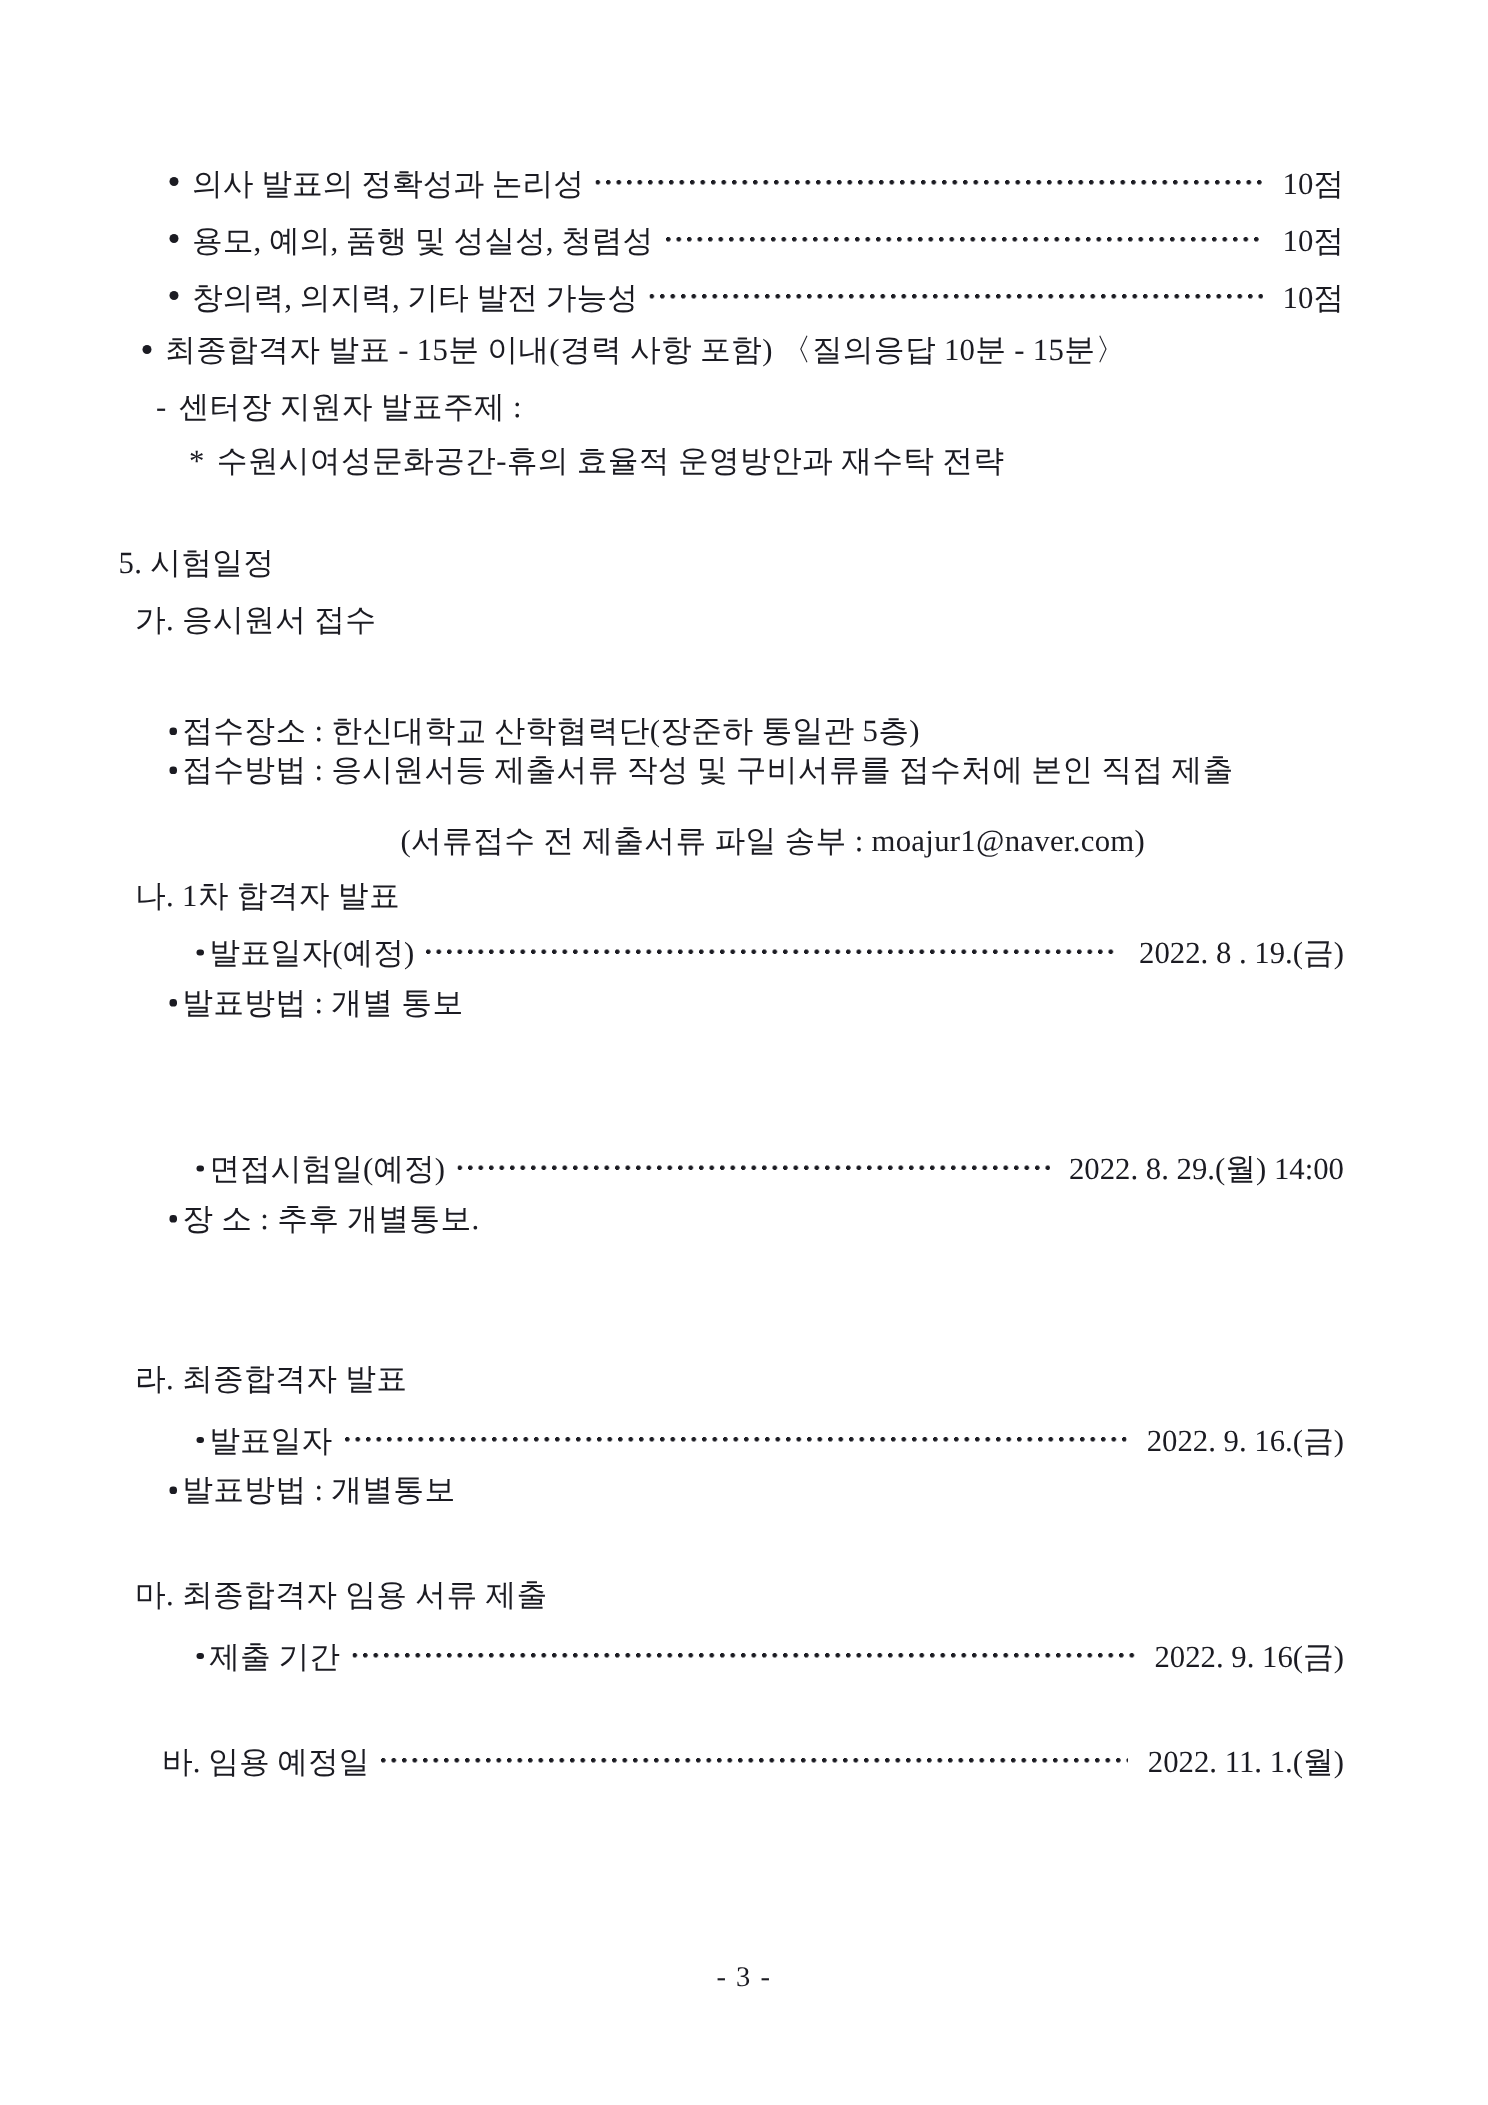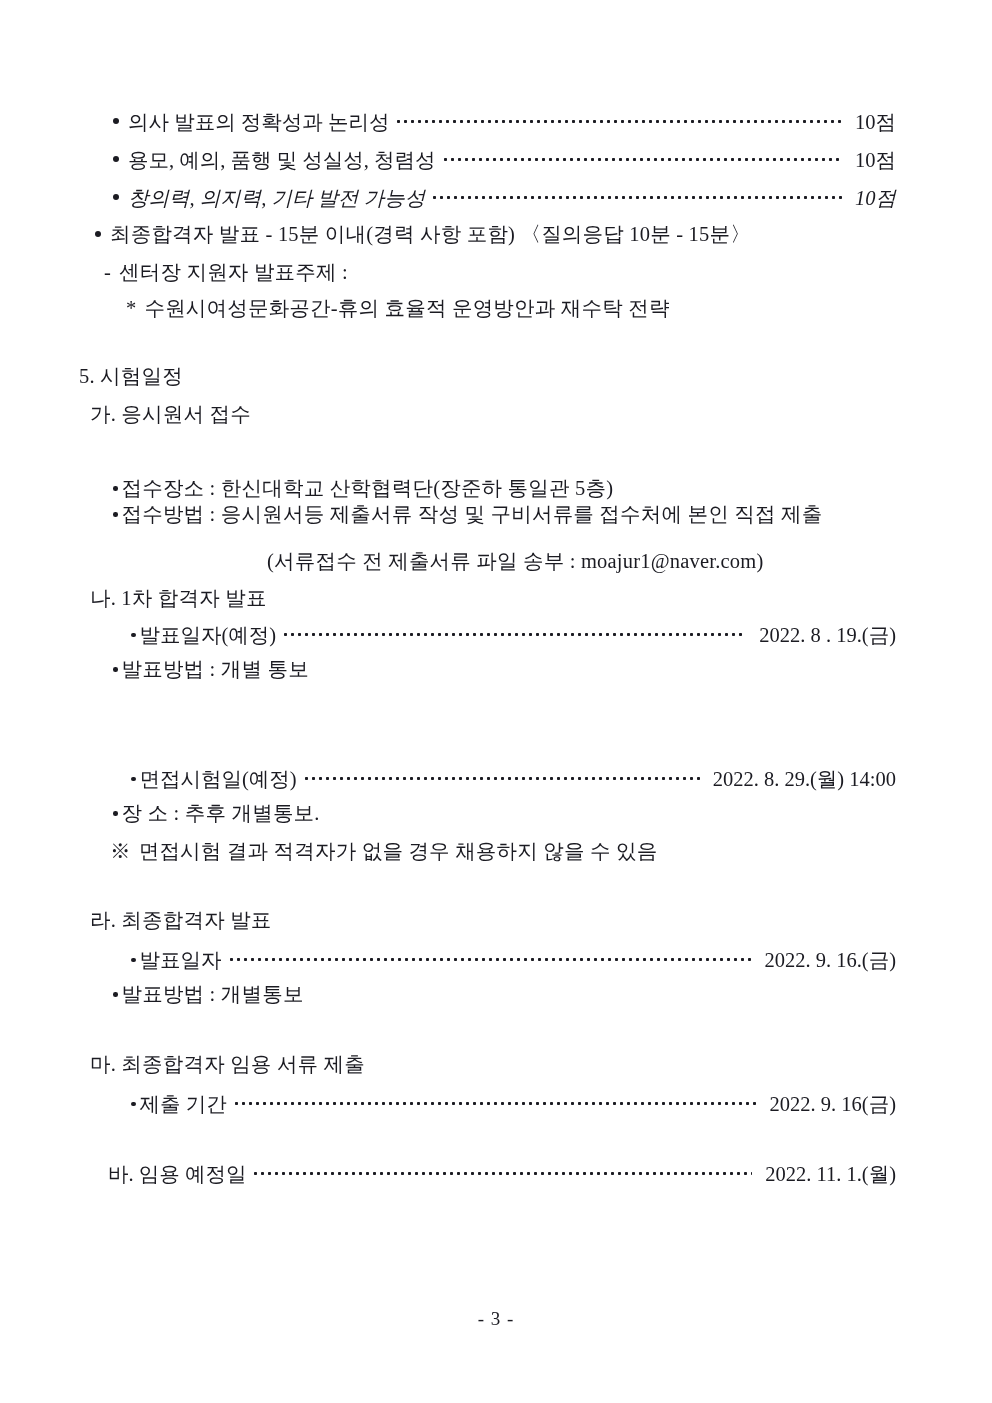--- a/index.html
+++ b/index.html
@@ -75,21 +75,21 @@
     margin-right: 4px;
     vertical-align: 0.2em;
   }
 
   .dash-mark { margin-right: 8px; }
   .star-mark { margin-right: 8px; }
 
   
   #crit-1 { left: 95px;  top: 108px; right: 96px; }
   #crit-2 { left: 95px;  top: 146px; right: 96px; }
-  #crit-3 { left: 95px;  top: 184px; right: 96px; font-style: italic; }
+  #crit-3 { left: 95px;  top: 184px; right: 96px; }
   #crit-4 { left: 95px;  top: 224px; }
   #subject-head { left: 104px; top: 262px; }
   #subject-item { left: 126px; top: 298px; text-align: center; }
 
   #sec5-head { left: 79px;  top: 366px; }
   #sub-ga    { left: 90px;  top: 404px; }
   #ga-1      { left: 113px; top: 440px; }
   #ga-2      { left: 113px; top: 478px; }
   #ga-3      { left: 113px; top: 504px; }
   #ga-3b     { left: 267px; top: 551px; }
@@ -179,23 +179,20 @@
   </div>
 
   <div class="leader-line" id="da-1">
     <span class="lbl"><span class="bullet-dot small"></span><span>면접시험일(예정)</span></span>
     <span class="dots"></span>
     <span class="val">2022. 8. 29.(월) 14:00</span>
   </div>
   <div class="line" id="da-2">
     <span class="bullet-dot small"></span><span>장        소 : 추후 개별통보.</span>
   </div>
-  <div class="line" id="da-note">
-    <span class="star-mark">※</span><span>면접시험 결과 적격자가 없을 경우 채용하지 않을 수 있음</span>
-  </div>
 
   <div class="line" id="sub-ra">라. 최종합격자 발표</div>
   <div class="leader-line" id="ra-1">
     <span class="lbl"><span class="bullet-dot small"></span><span>발표일자</span></span>
     <span class="dots"></span>
     <span class="val">2022. 9. 16.(금)</span>
   </div>
   <div class="line" id="ra-2">
     <span class="bullet-dot small"></span><span>발표방법 : 개별통보</span>
   </div>

